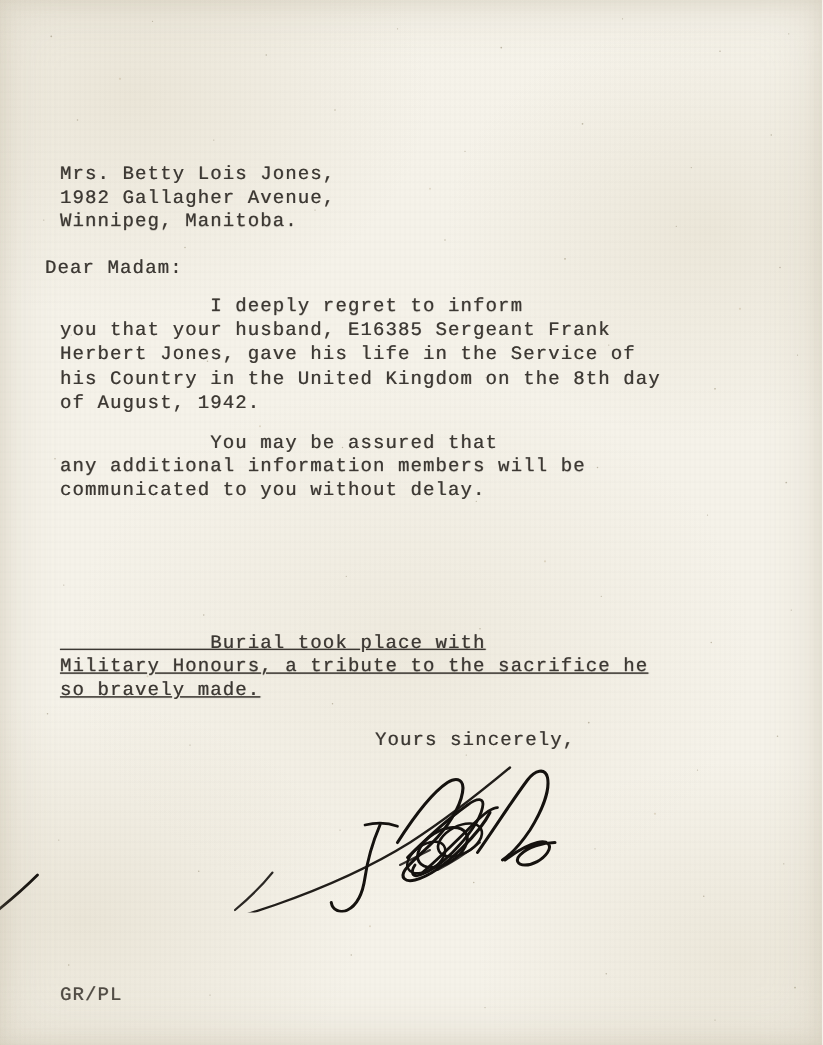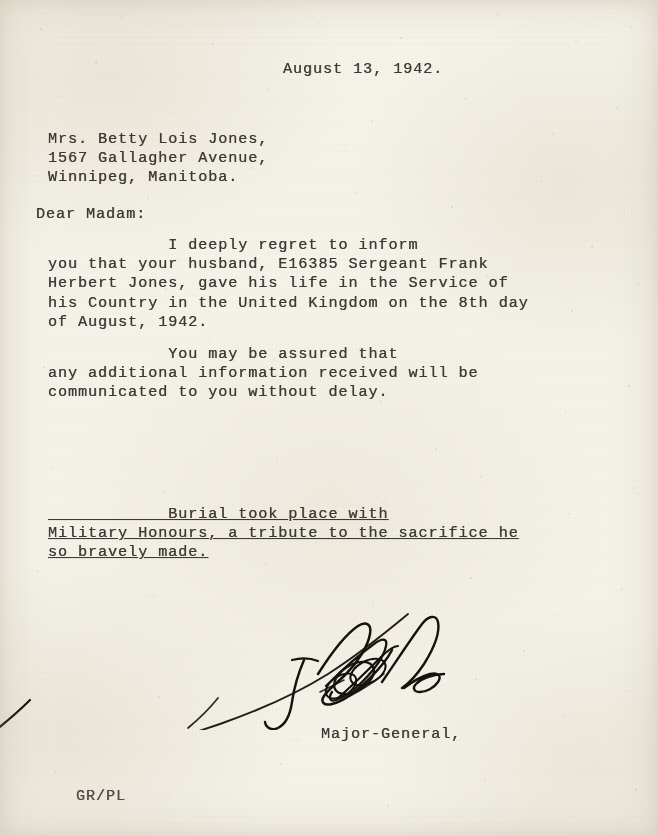--- a/index.html
+++ b/index.html
@@ -77,21 +77,21 @@
 
   #date-line      { left: 283px; top: 60px; }
   #addressee      { left: 48px;  top: 130px; }
   #salutation     { left: 36px;  top: 205px; }
   #para-1         { left: 48px;  top: 236px; }
   #para-2         { left: 48px;  top: 345px; }
   #para-3         { left: 48px;  top: 415px; }
   #para-4         { left: 48px;  top: 505px; text-decoration: underline; }
   #closing        { left: 300px; top: 583px; }
   #signature-name { left: 299px; top: 687px; }
-  #reference-mark { left: 48px;  top: 787px; margin-left: 28px; }
+  #reference-mark { left: 48px;  top: 787px; }
 
   .sig-block { text-align: left; }
 
   
   #signature-ink {
     position: absolute;
     left: 186px;
     top: 612px;
     width: 330px;
     height: 118px;
@@ -186,43 +186,43 @@
         <circle cx="344" cy="151" r="0.8"></circle>
       <circle cx="592" cy="247" r="0.9"></circle>
         <circle cx="208" cy="341" r="0.8"></circle>
       <circle cx="436" cy="449" r="0.9"></circle>
         <circle cx="118" cy="541" r="0.8"></circle>
       <circle cx="524" cy="651" r="0.9"></circle>
         <circle cx="296" cy="741" r="0.8"></circle>
     </g>
   </svg>
 
-  <div class="typed" id="date-line">August 13, 1942.</div>
 
   <div class="typed" id="addressee">Mrs. Betty Lois Jones,
-1567 Gallagher Avenue,
+1982 Gallagher Avenue,
 Winnipeg, Manitoba.</div>
 
   <div class="typed" id="salutation">Dear Madam:</div>
 
   <div class="typed" id="para-1">            I deeply regret to inform
 you that your husband, E16385 Sergeant Frank
 Herbert Jones, gave his life in the Service of
 his Country in the United Kingdom on the 8th day
 of August, 1942.</div>
 
   <div class="typed" id="para-2">            You may be assured that
-any additional information received will be
+any additional information members will be
 communicated to you without delay.</div>
 
 
   <div class="typed" id="para-4">            Burial took place with
 Military Honours, a tribute to the sacrifice he
 so bravely made.</div>
 
+  <div class="typed" id="closing">Yours sincerely,</div>
 
   <svg id="signature-ink" viewBox="0 0 330 118" fill="none">
     <g stroke="#15120f" stroke-linecap="round" stroke-linejoin="round" fill="none">
 
       <path d="M222 2 C198 22 170 44 142 62 C110 82 74 98 34 112 C16 118 4 122 -8 126" stroke-width="1.9" opacity="0.95"></path>
 
       <path d="M2 116 C14 106 24 96 32 86" stroke-width="1.7" opacity="0.9"></path>
 
       <path d="M118 48 C112 62 108 76 106 90 C104 104 100 112 92 116 C86 119 80 116 79 110" stroke-width="2.4"></path>
       <path d="M106 48 C114 46 124 46 132 49" stroke-width="2.2"></path>
@@ -247,20 +247,19 @@
       <path d="M134 80 C142 76 150 72 158 68" stroke-width="1.6" opacity="0.85"></path>
       <path d="M164 84 C176 78 188 70 198 62" stroke-width="1.6" opacity="0.85"></path>
     </g>
   </svg>
 
   <svg id="stray-ink-mark" viewBox="0 0 44 34" fill="none">
     <path d="M0 32 C10 24 22 14 34 2" stroke="#15120f" stroke-width="2.2" stroke-linecap="round"></path>
   </svg>
 
   <div class="typed sig-block" id="signature-name">
-    <div style="padding-left:22px">Major-General,</div>
     
   </div>
 
   <div class="typed faint" id="reference-mark">GR/PL</div>
 
   <div class="paper-vignette"></div>
 </div>
 
 </body></html>

